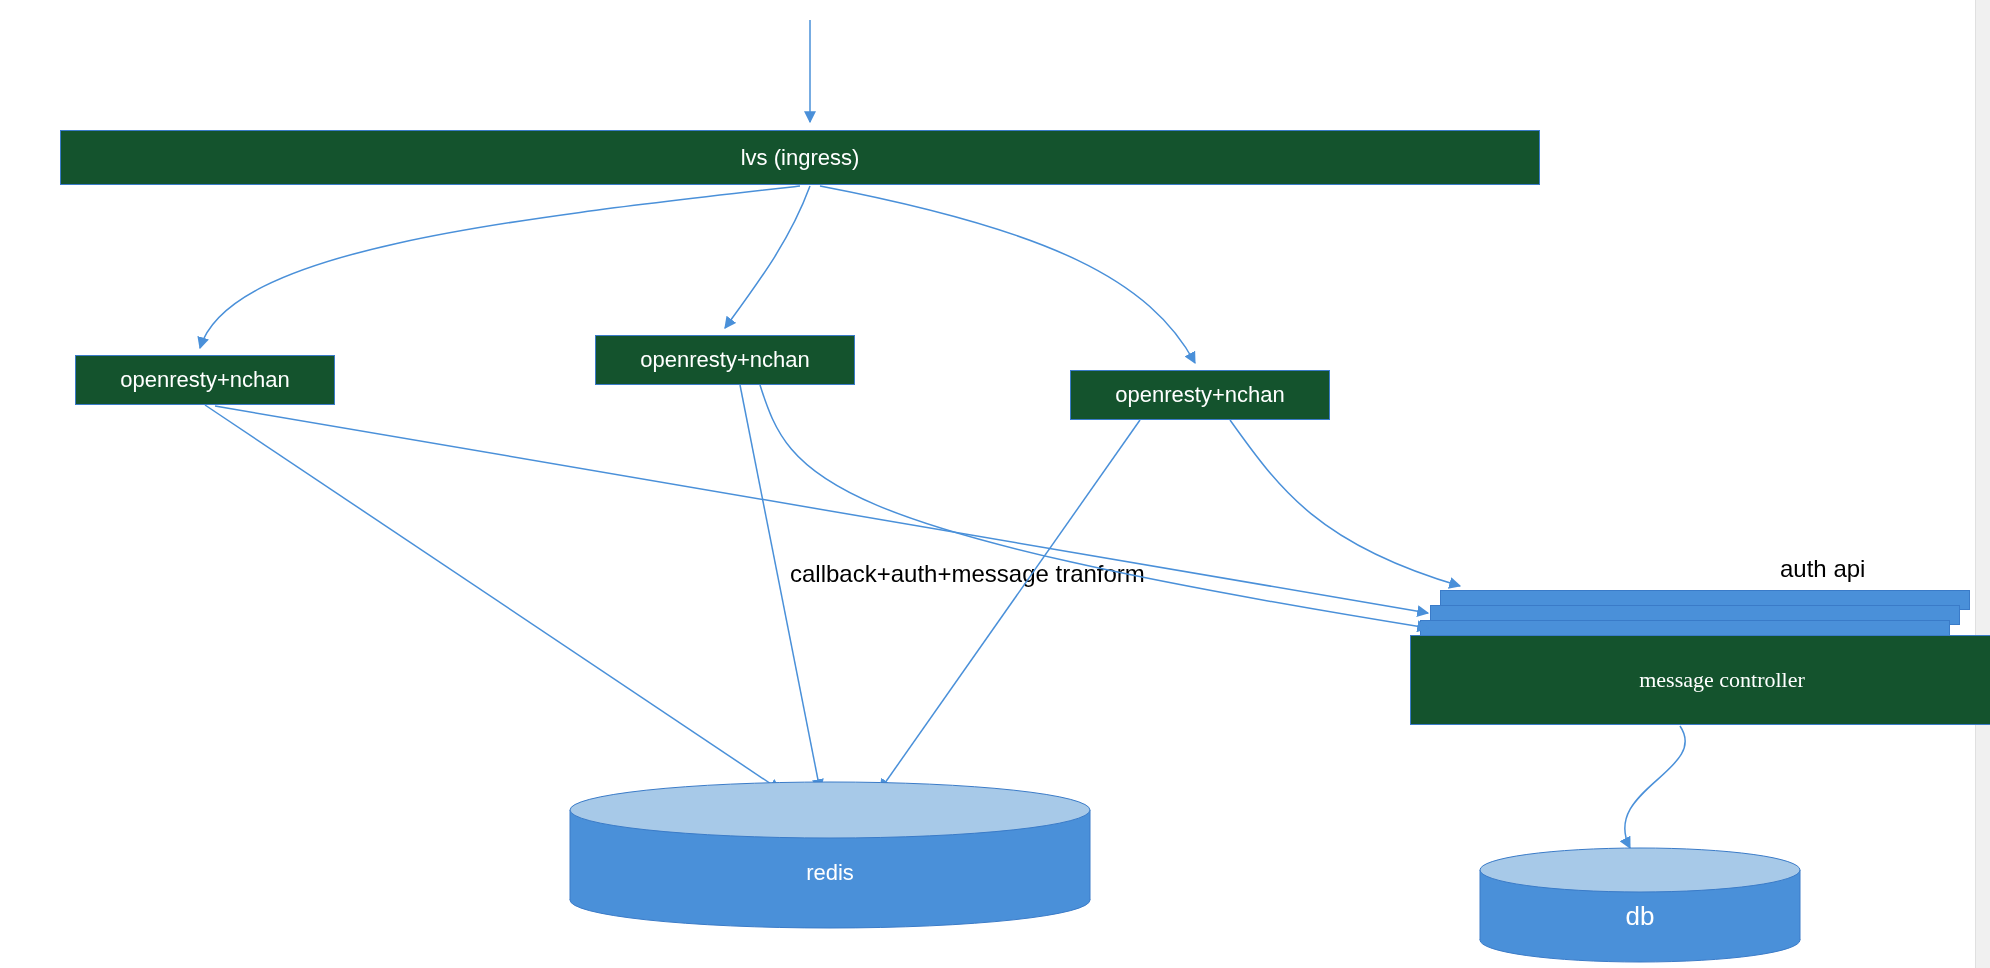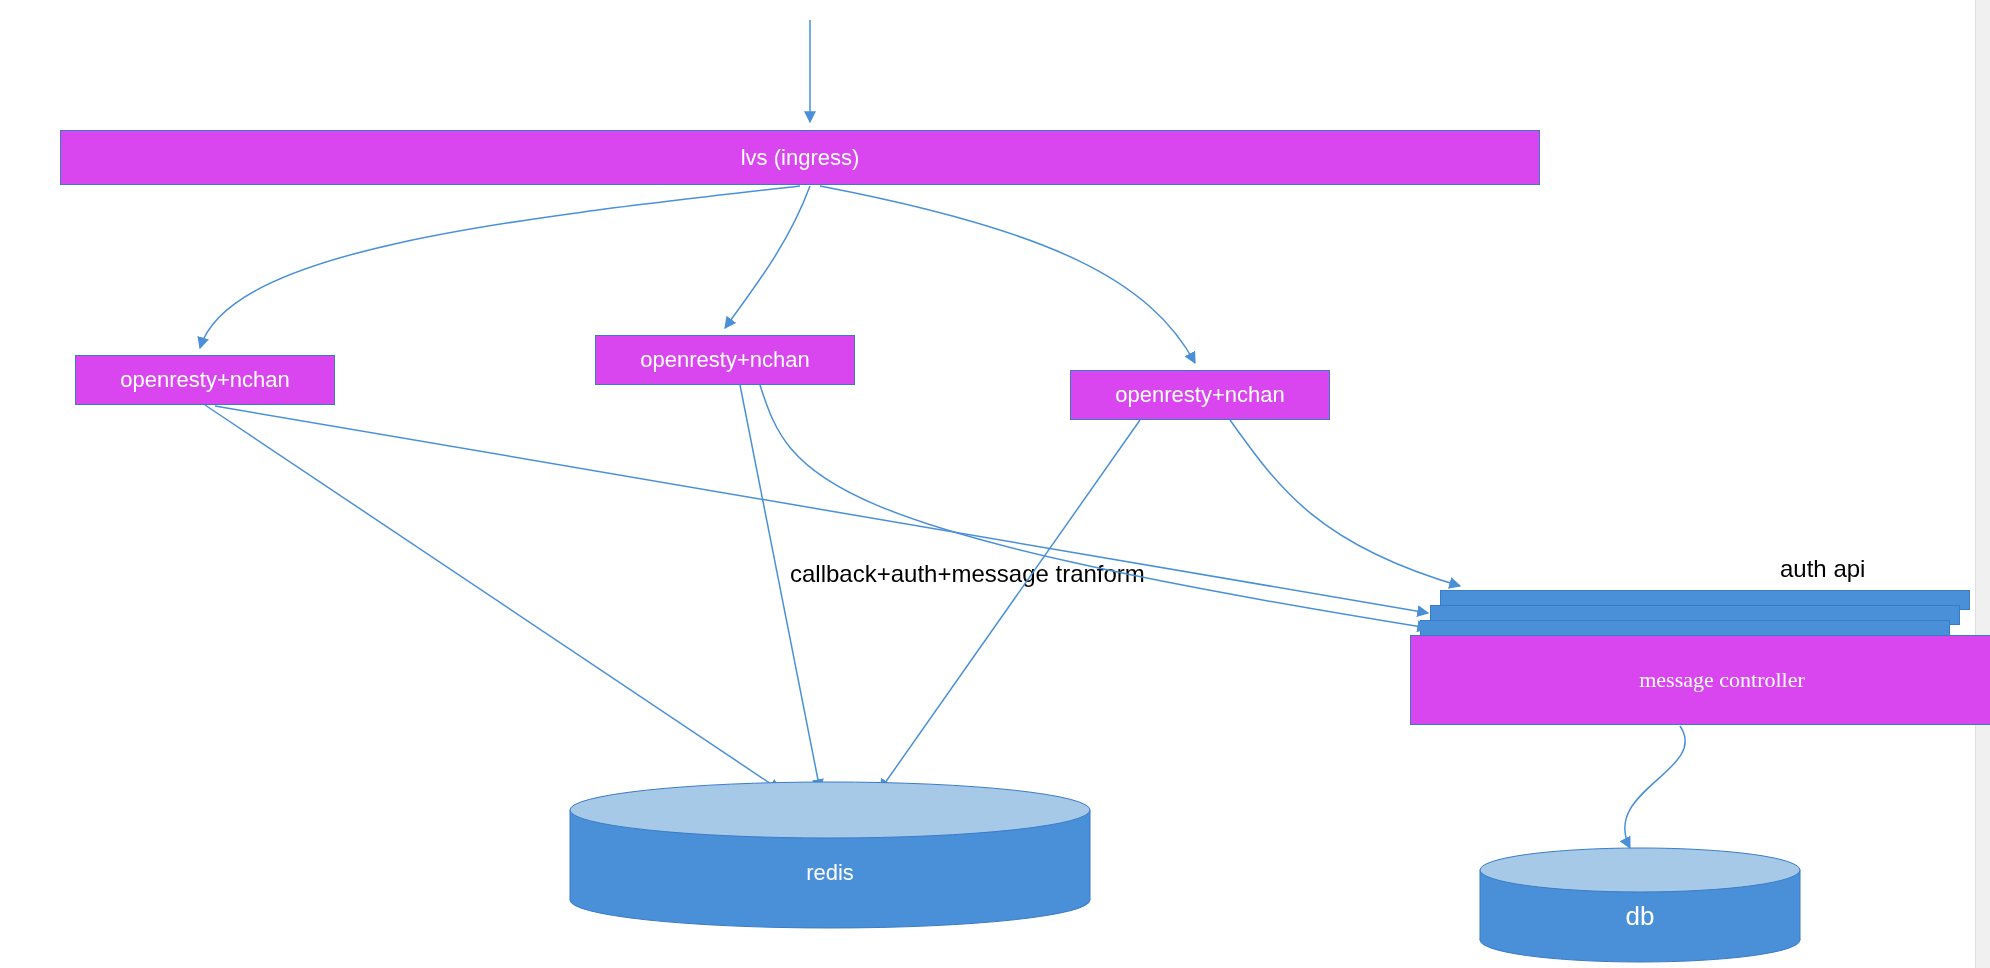--- a/index.html
+++ b/index.html
@@ -16,21 +16,21 @@
     position: absolute;
     top: 0;
     right: 0;
     width: 14px;
     height: 100%;
     background: #f0f0f0;
     border-left: 1px solid #e0e0e0;
   }
   .box {
     position: absolute;
-    background: #d946ef;
+    background: #14532d;
     color: #ffffff;
     display: flex;
     align-items: center;
     justify-content: center;
     font-size: 22px;
     font-weight: 300;
     border: 1px solid #3a7bc8;
     box-sizing: border-box;
   }
   .stack-shadow {

